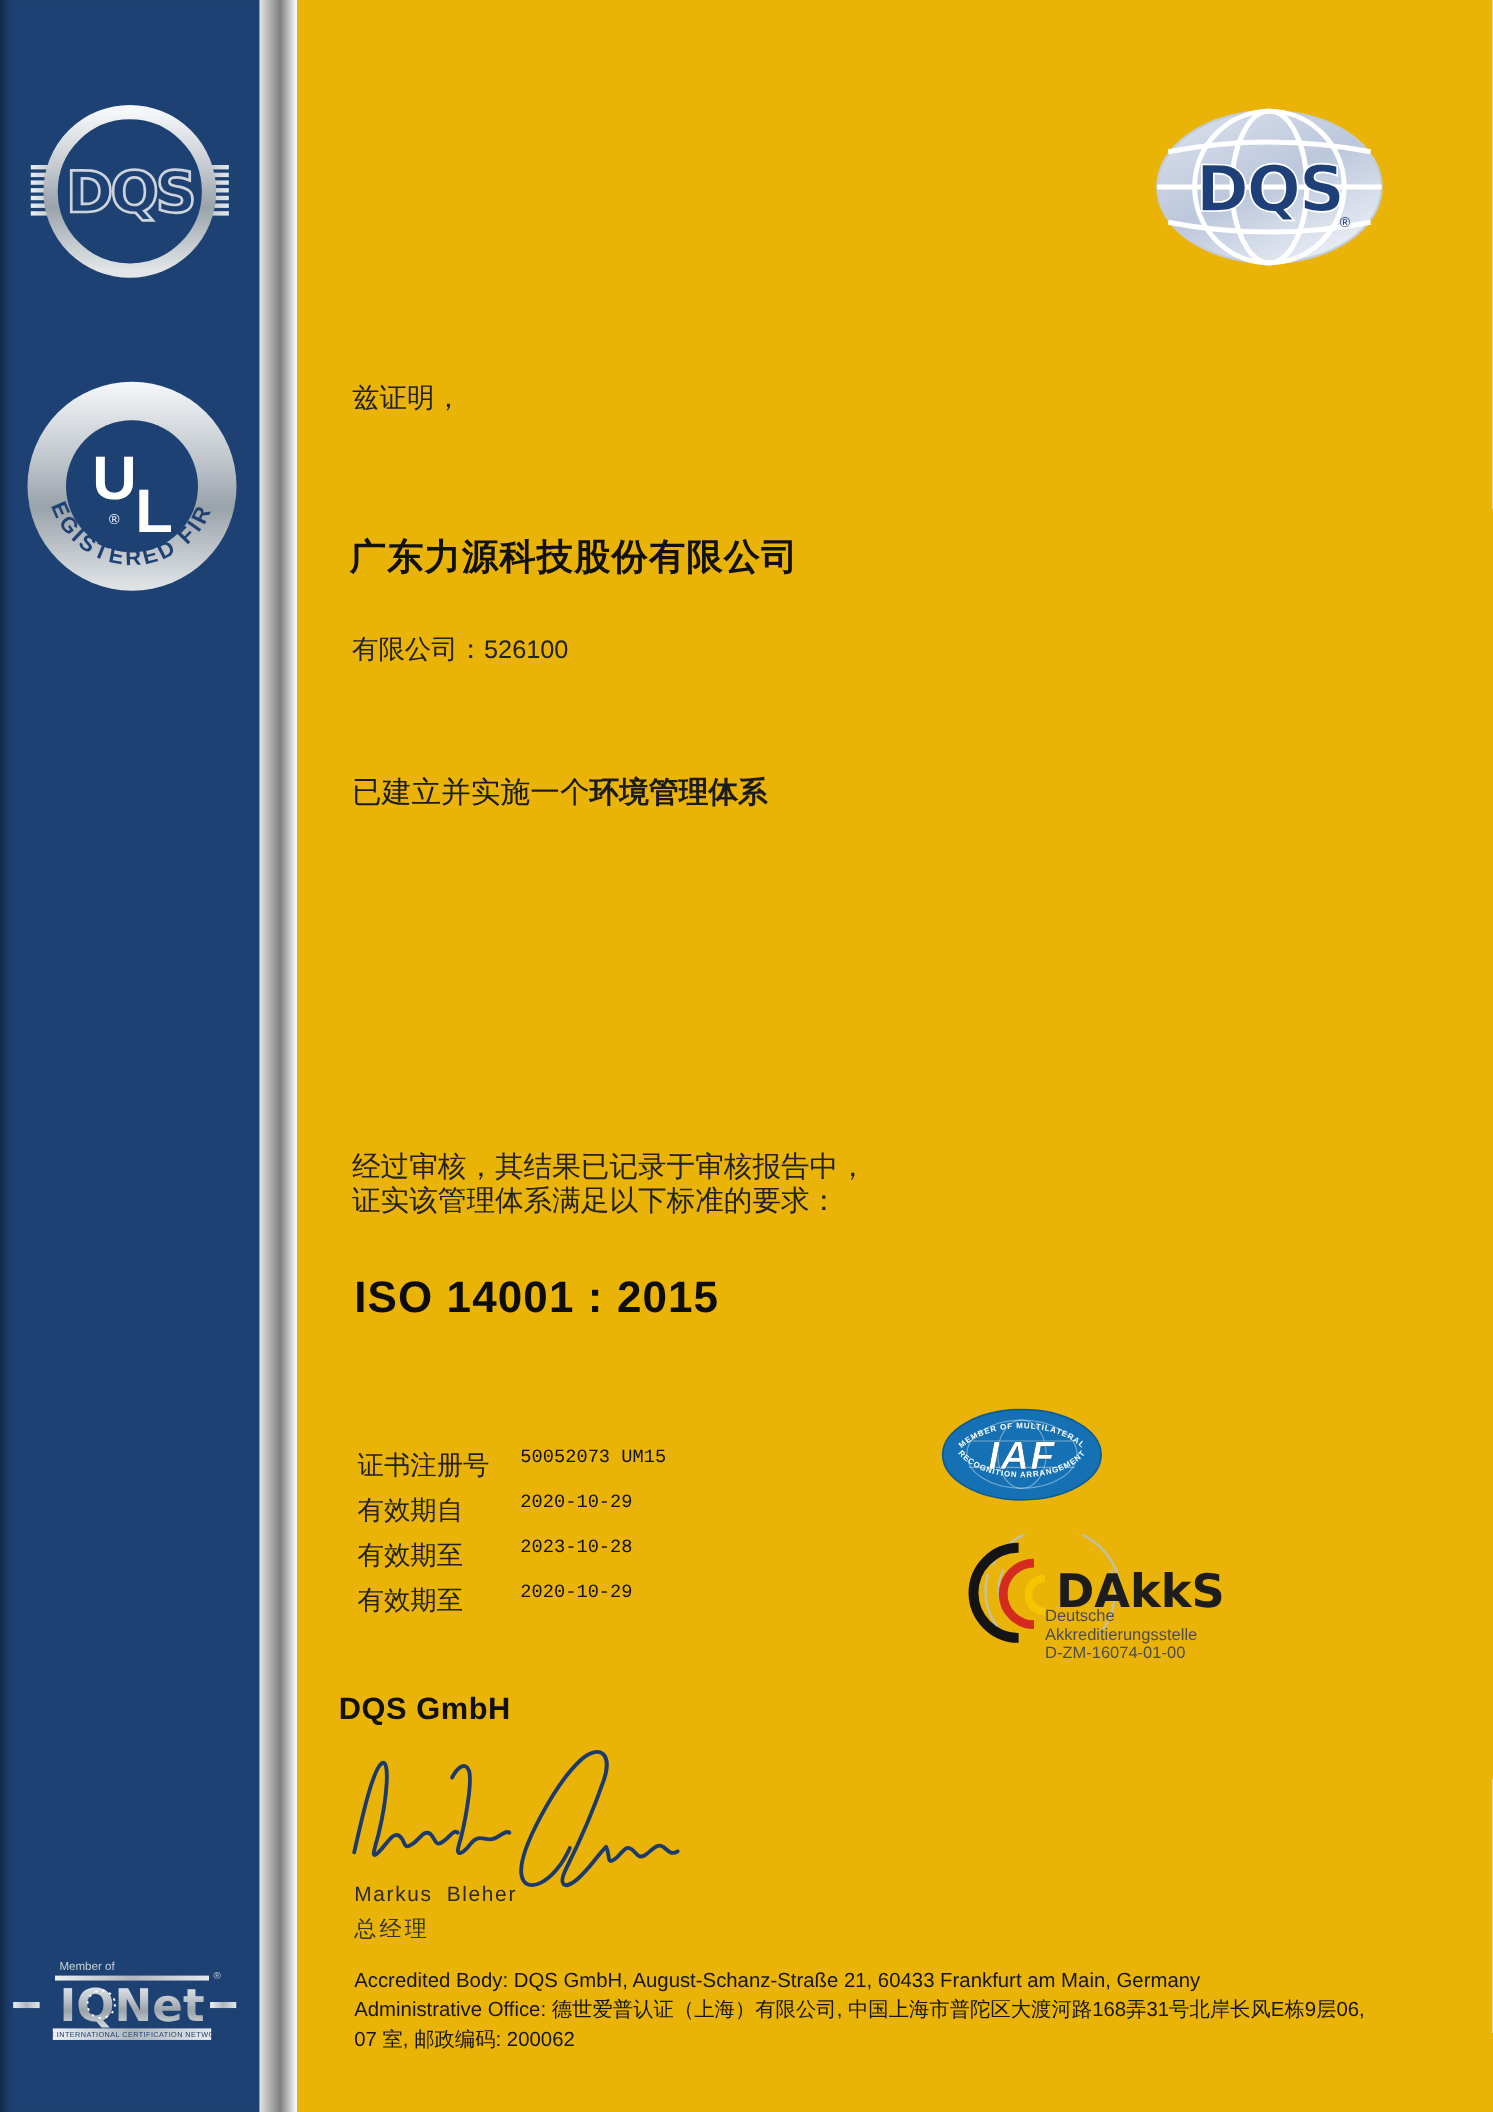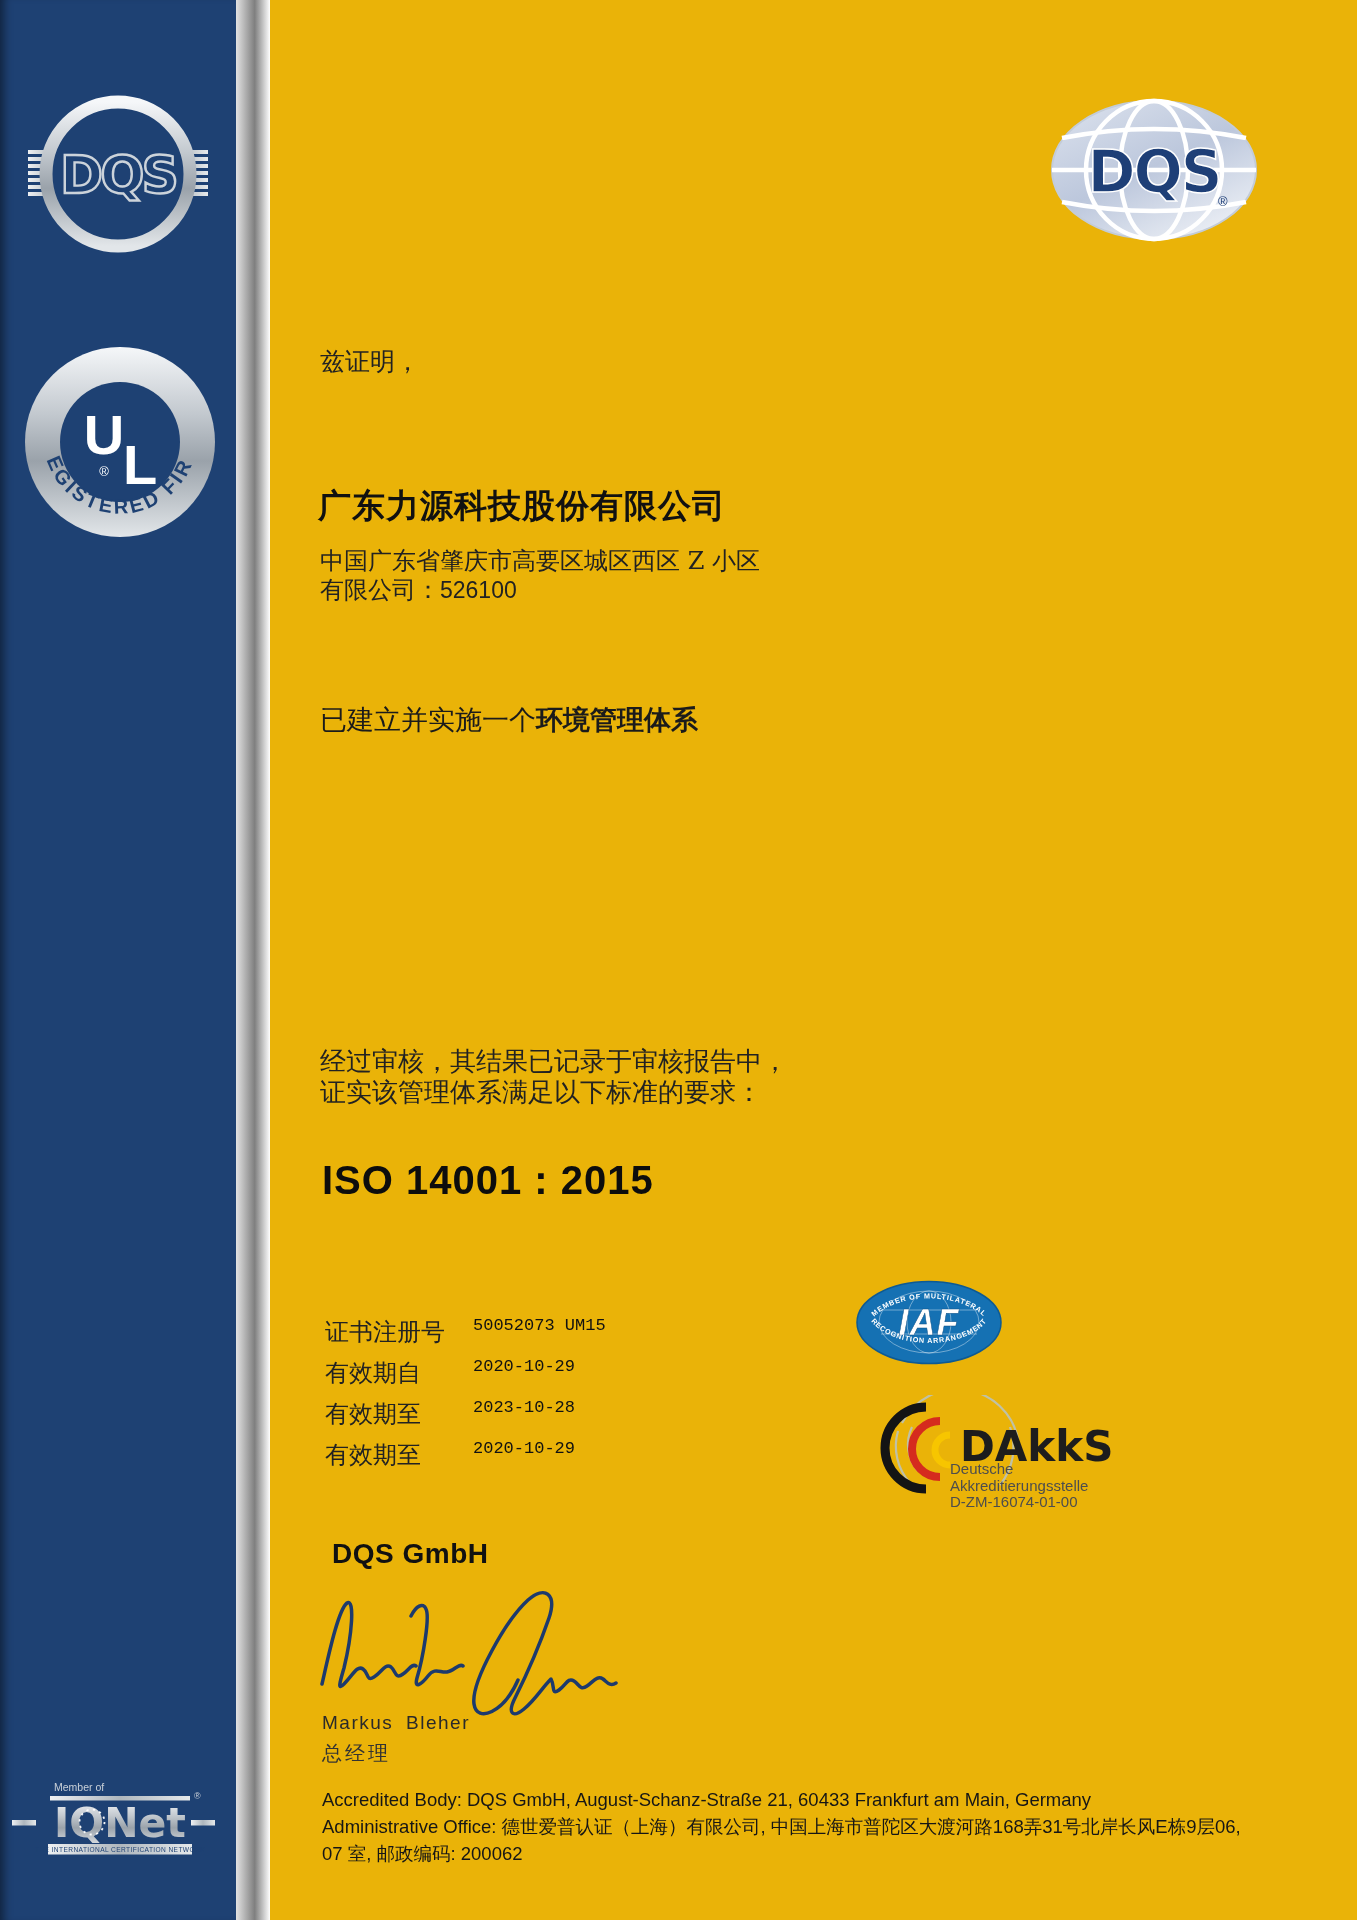--- a/index.html
+++ b/index.html
@@ -26,21 +26,21 @@
   .system-line b{font-weight:bold;}
   .scope-block{left:320px;top:841px;font-size:25px;line-height:32px;color:#222;}
   .audit-block{left:320px;top:1046px;font-size:26px;line-height:31px;color:#222;}
   .standard{left:322px;top:1158px;font-size:40px;font-weight:bold;color:#0d0d0d;letter-spacing:1px;}
 
   .details{left:325px;top:1316px;}
   .detail-row{display:flex;height:41px;align-items:flex-start;}
   .detail-label{width:148px;font-family:"DejaVu Serif",serif;font-size:24px;color:#222;}
   .detail-value{font-family:Liberation Mono, monospace;font-size:17px;color:#111;}
 
-  .issuer-name{left:332px;top:1538px;font-size:28px;font-weight:bold;color:#111;letter-spacing:.5px;}
+  .issuer-name{left:308px;top:1538px;font-size:28px;font-weight:bold;color:#111;letter-spacing:.5px;}
   .signer-name{left:322px;top:1712px;font-size:19px;color:#2a2a2a;letter-spacing:1.5px;word-spacing:6px;}
   .signer-title{left:322px;top:1740px;font-size:20px;color:#333;letter-spacing:3px;}
 
   .footer{left:322px;top:1786px;font-size:18.5px;line-height:27px;color:#161616;}
   .footer div{white-space:nowrap;}
 </style>
 </head>
 <body>
 
 <div class="page">
@@ -126,21 +126,20 @@
       <path d="M 14 40 Q 106 22 198 40"></path>
       <path d="M 14 104 Q 106 122 198 104"></path>
     </g>
     <text x="106" y="94" text-anchor="middle" font-family="DejaVu Sans, sans-serif" font-weight="bold" font-size="58" letter-spacing="-2" fill="#1e3f77" stroke="#ffffff" stroke-width="1.5">DQS</text>
     <text x="170" y="108" font-size="13" fill="#1e3f77">®</text>
   </svg>
 
   <p class="abs serif intro" style="margin:0">兹证明，</p>
 
   <h2 class="abs serif company-name" style="margin:0">广东力源科技股份有限公司</h2>
-  <div class="abs serif company-address">中国广东省肇庆市高要区城区西区 Z 小区</div>
   <div class="abs serif company-postal">
     <span>有限公司：</span><span class="num">526100</span>
   </div>
 
   <div class="abs serif system-line">
     <span>已建立并实施一个</span><b>环境管理体系</b>
   </div>
 
 
   <div class="abs serif audit-block">

